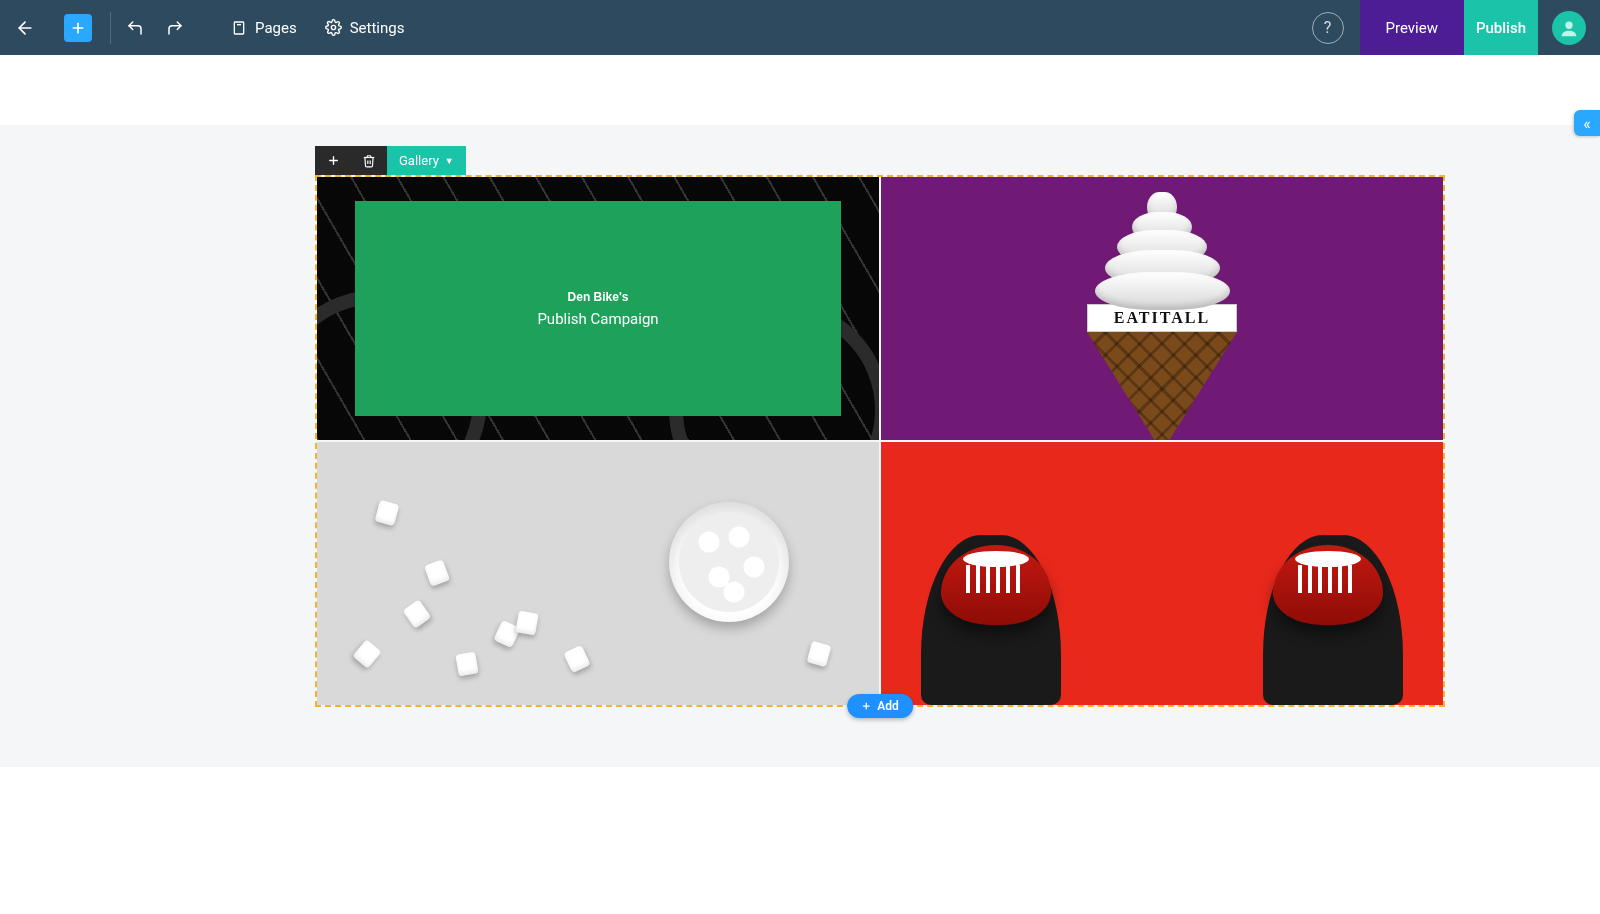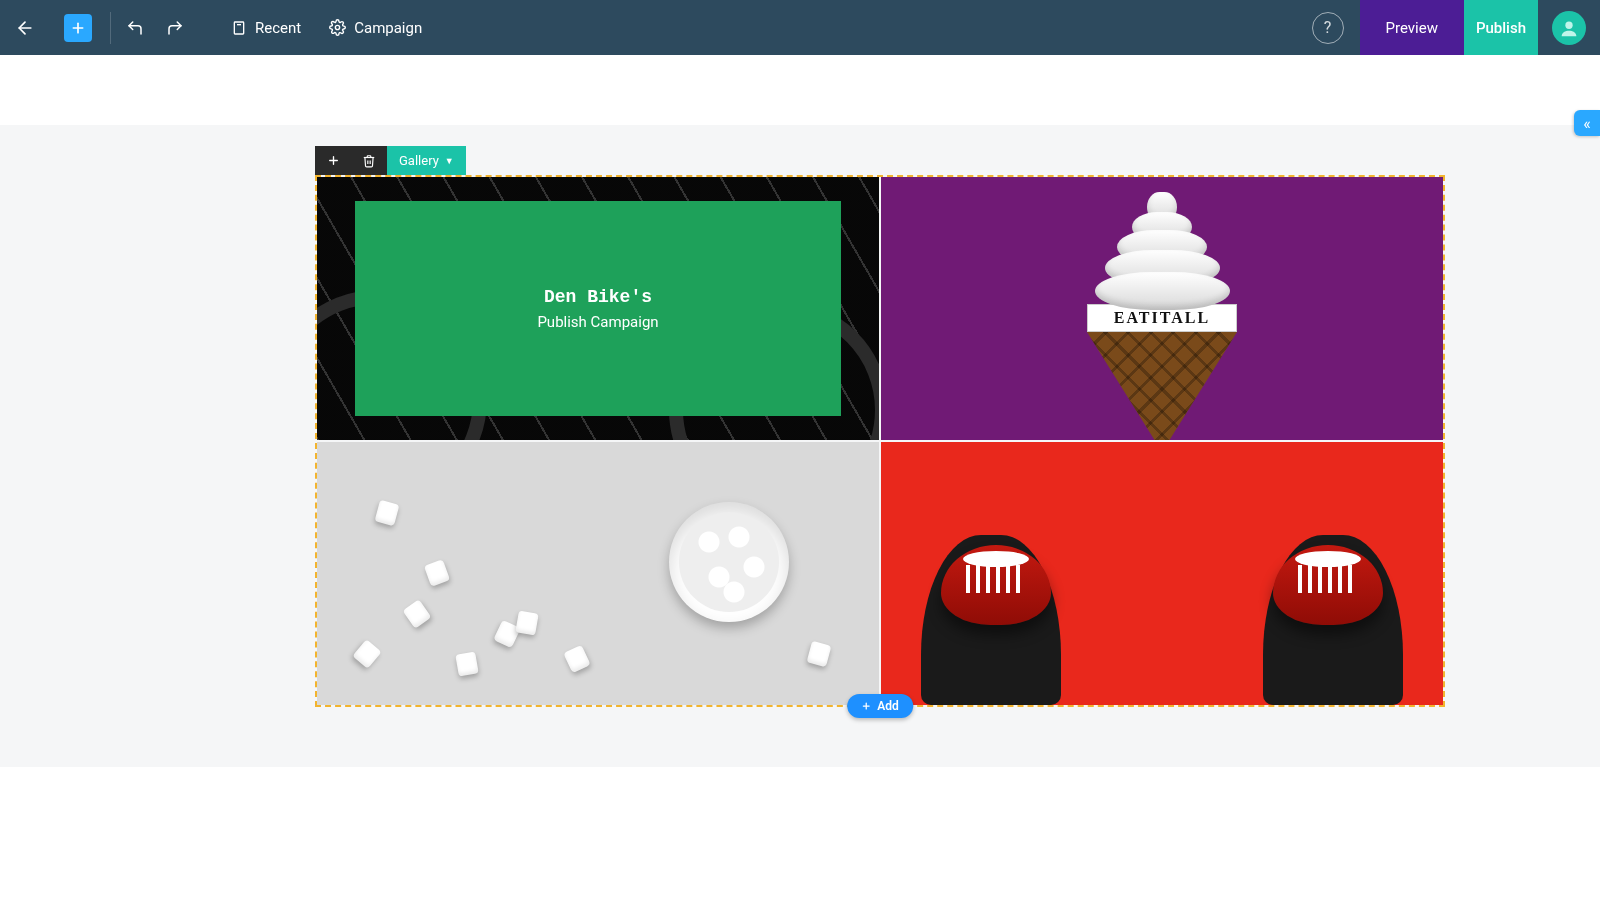--- a/index.html
+++ b/index.html
@@ -101,21 +101,21 @@
       #000;
   }
   .bike-wheel { position:absolute; border:14px solid #2b2b2b; border-radius:50%; }
   .bike-wheel.left { width:220px; height:220px; left:-50px; bottom:-70px; }
   .bike-wheel.right { width:220px; height:220px; right:-10px; bottom:-80px; }
   .green-overlay {
     position:absolute; left:38px; right:38px; top:24px; bottom:24px; background:#1ea15a;
     display:flex; flex-direction:column; align-items:center; justify-content:center; gap:6px;
     color:#fff; text-align:center;
   }
-  .ov-title { font-family:Liberation Mono, monospace; font-weight:700; font-size:18px;}
+  .ov-title { font-family:Liberation Sans, sans-serif; font-weight:700; font-size:12px;}
   .ov-sub { font-size:15px; }
 
   
   .tile-cone { background:#701a75; display:flex; align-items:flex-end; justify-content:center;}
   .cone-wrap { display:flex; flex-direction:column; align-items:center; transform:translateY(12px); }
   .swirl { position:relative; height:120px; display:flex; flex-direction:column; align-items:center; }
   .swirl span {
     display:block; background:linear-gradient(#fff,#d8d8d8); border-radius:50%/60%;
     box-shadow: inset 0 -4px 6px rgba(0,0,0,0.15);
   }
@@ -218,28 +218,28 @@
           <path d="M4 20v-7a4 4 0 0 1 4-4h12"></path>
         </svg>
     </div>
   </div>
 
   <div class="tb-text-btn" style="margin-left:22px">
     <svg width="16" height="18" viewBox="0 0 24 24" fill="none" stroke="#fff" stroke-width="2">
         <rect x="5" y="3" width="14" height="18" rx="1"></rect>
         <line x1="9" y1="7" x2="15" y2="7"></line>
       </svg>
-    <span>Recent</span>
+    <span>Pages</span>
   </div>
   <div class="tb-text-btn">
     <svg width="17" height="17" viewBox="0 0 24 24" fill="none" stroke="#fff" stroke-width="2">
         <circle cx="12" cy="12" r="3"></circle>
         <path d="M19.4 15a1.7 1.7 0 0 0 .34 1.87l.06.06a2 2 0 1 1-2.83 2.83l-.06-.06a1.7 1.7 0 0 0-1.87-.34 1.7 1.7 0 0 0-1 1.56V21a2 2 0 1 1-4 0v-.09a1.7 1.7 0 0 0-1-1.56 1.7 1.7 0 0 0-1.87.34l-.06.06a2 2 0 1 1-2.83-2.83l.06-.06a1.7 1.7 0 0 0 .34-1.87 1.7 1.7 0 0 0-1.56-1H3a2 2 0 1 1 0-4h.09a1.7 1.7 0 0 0 1.56-1 1.7 1.7 0 0 0-.34-1.87l-.06-.06A2 2 0 1 1 7.08 4.3l.6.06a1.7 1.7 0 0 0 1.87.34H9a1.7 1.7 0 0 0 1-1.56V3a2 2 0 1 1 4 0v.09a1.7 1.7 0 0 0 1 1.56 1.7 1.7 0 0 0 1.87-.34l.06-.06a2 2 0 1 1 2.83 2.83l-.06.06a1.7 1.7 0 0 0-.34 1.87V9a1.7 1.7 0 0 0 1.56 1H21a2 2 0 1 1 0 4h-.09a1.7 1.7 0 0 0-1.56 1z"></path>
       </svg>
-    <span>Campaign</span>
+    <span>Settings</span>
   </div>
 
   <div class="tb-spacer"></div>
 
   <div class="tb-help">
     <span>?</span>
   </div>
   <div class="tb-preview">
     <span>Preview</span>
   </div>

